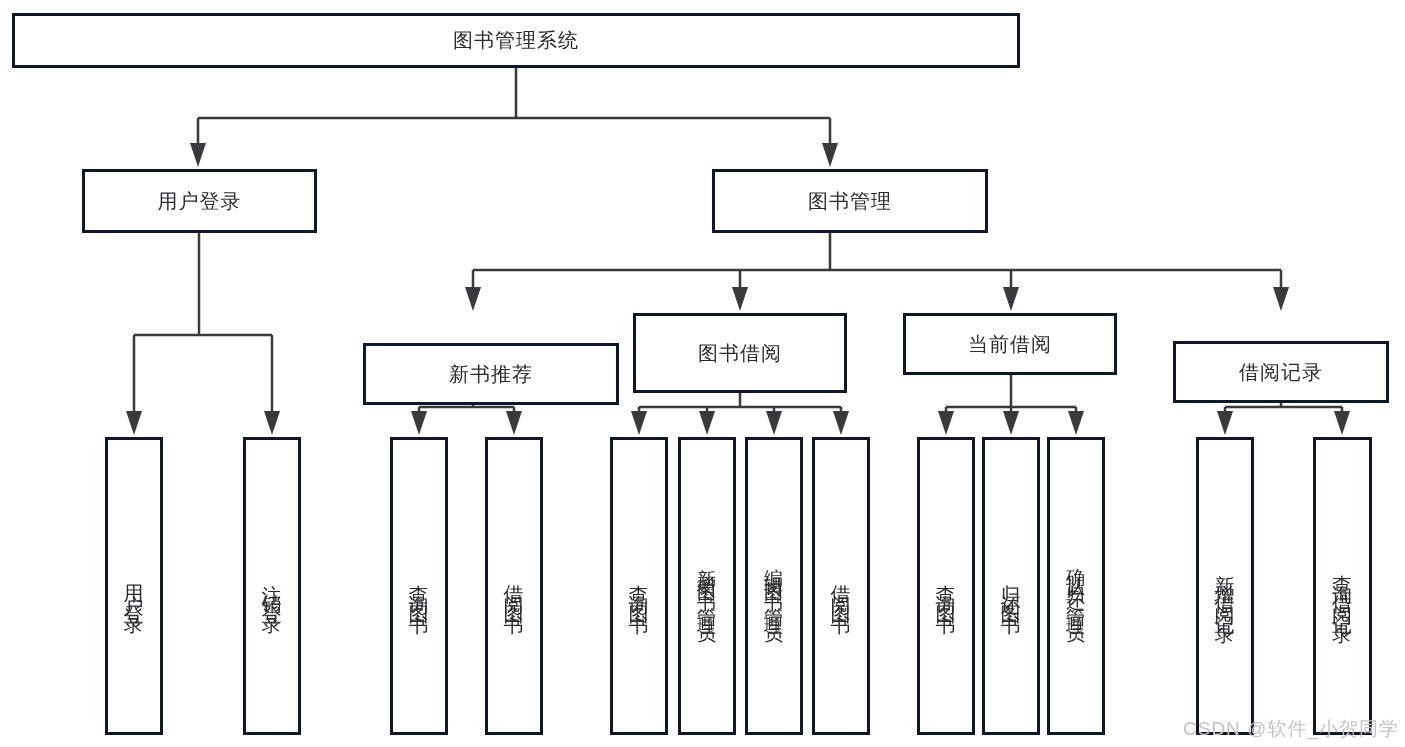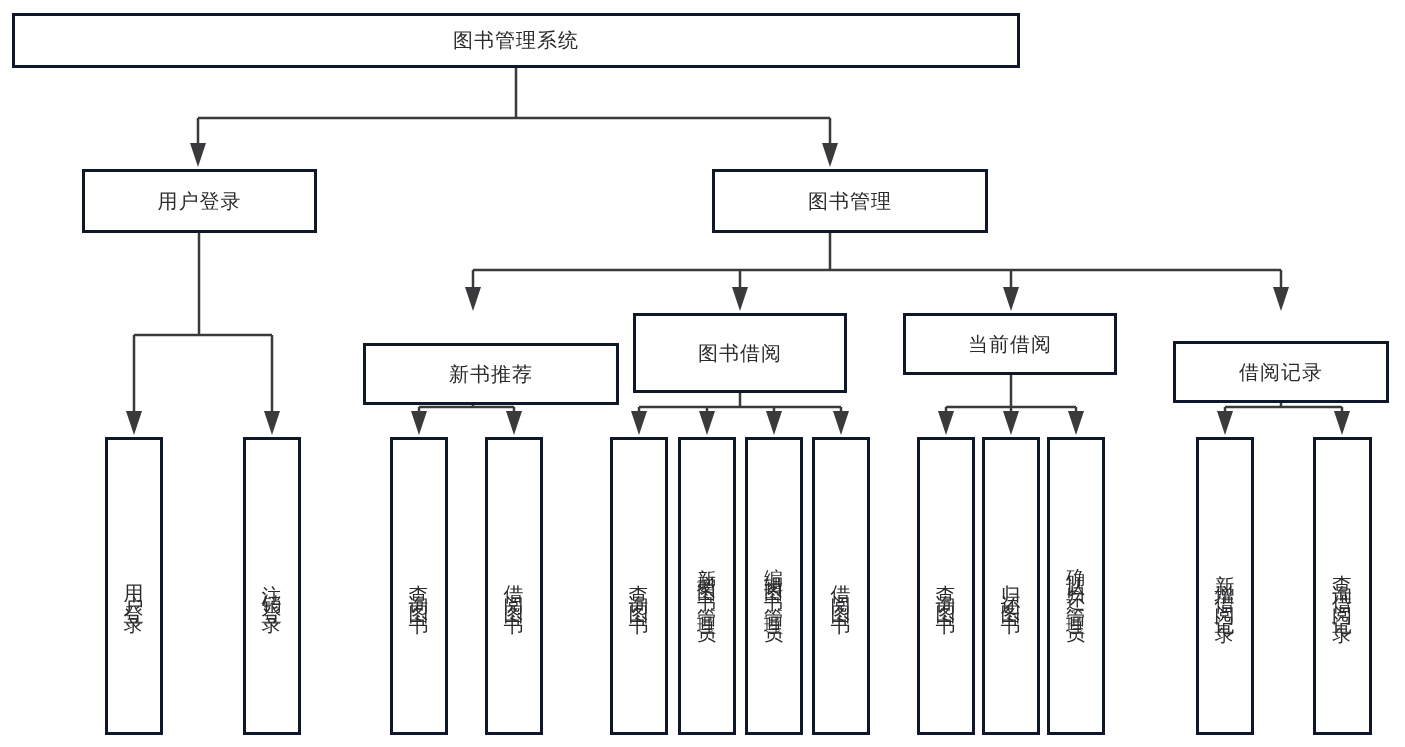--- a/index.html
+++ b/index.html
@@ -142,14 +142,15 @@
     <span>确认归还（管理员）</span>
   </div>
 
   <div class="node node-v" style="left:1196px;top:437px;width:58px;height:298px;">
     <span>新增借阅记录</span>
   </div>
   <div class="node node-v" style="left:1313px;top:437px;width:59px;height:298px;">
     <span>查询借阅记录</span>
   </div>
 
+  <div class="watermark">CSDN @软件_小贺同学</div>
 
 </div>
 
 </body></html>

